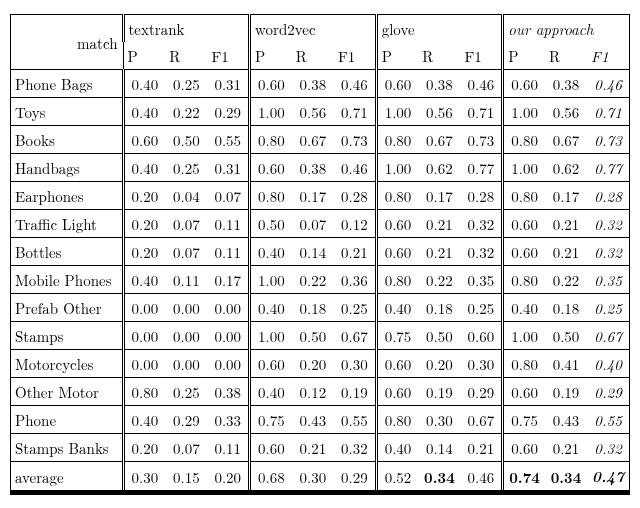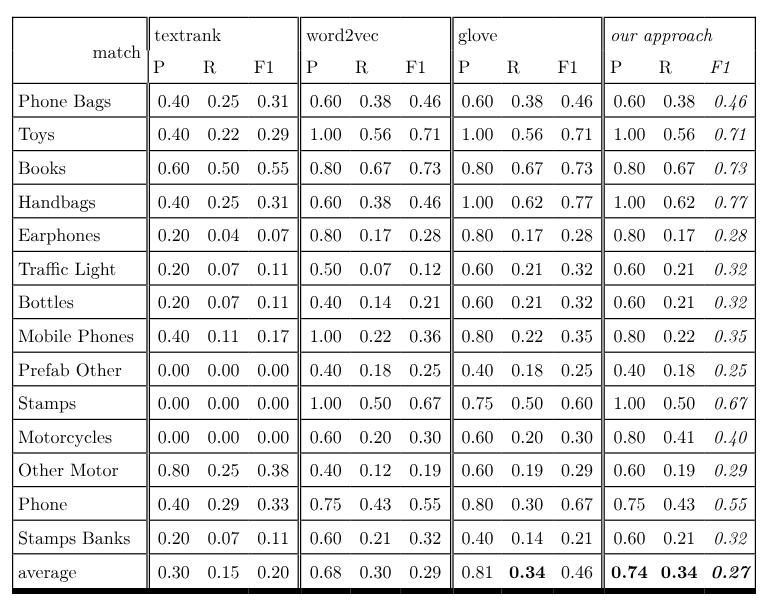--- a/index.html
+++ b/index.html
@@ -304,21 +304,21 @@
         <td class="num">0.32</td>
       </tr>
       <tr class="last">
         <td class="lbl">average</td>
         <td class="num dblL">0.30</td>
         <td class="num">0.15</td>
         <td class="num">0.20</td>
         <td class="num dblL">0.68</td>
         <td class="num">0.30</td>
         <td class="num">0.29</td>
-        <td class="num dblL">0.81</td>
+        <td class="num dblL">0.52</td>
         <td class="num"><span class="b">0.34</span></td>
         <td class="num">0.46</td>
         <td class="num dblL"><span class="b">0.74</span></td>
         <td class="num"><span class="b">0.34</span></td>
-        <td class="num"><span class="b">0.27</span></td>
+        <td class="num"><span class="b">0.47</span></td>
       </tr>
     </tbody>
 </table>
 
 </body></html>

